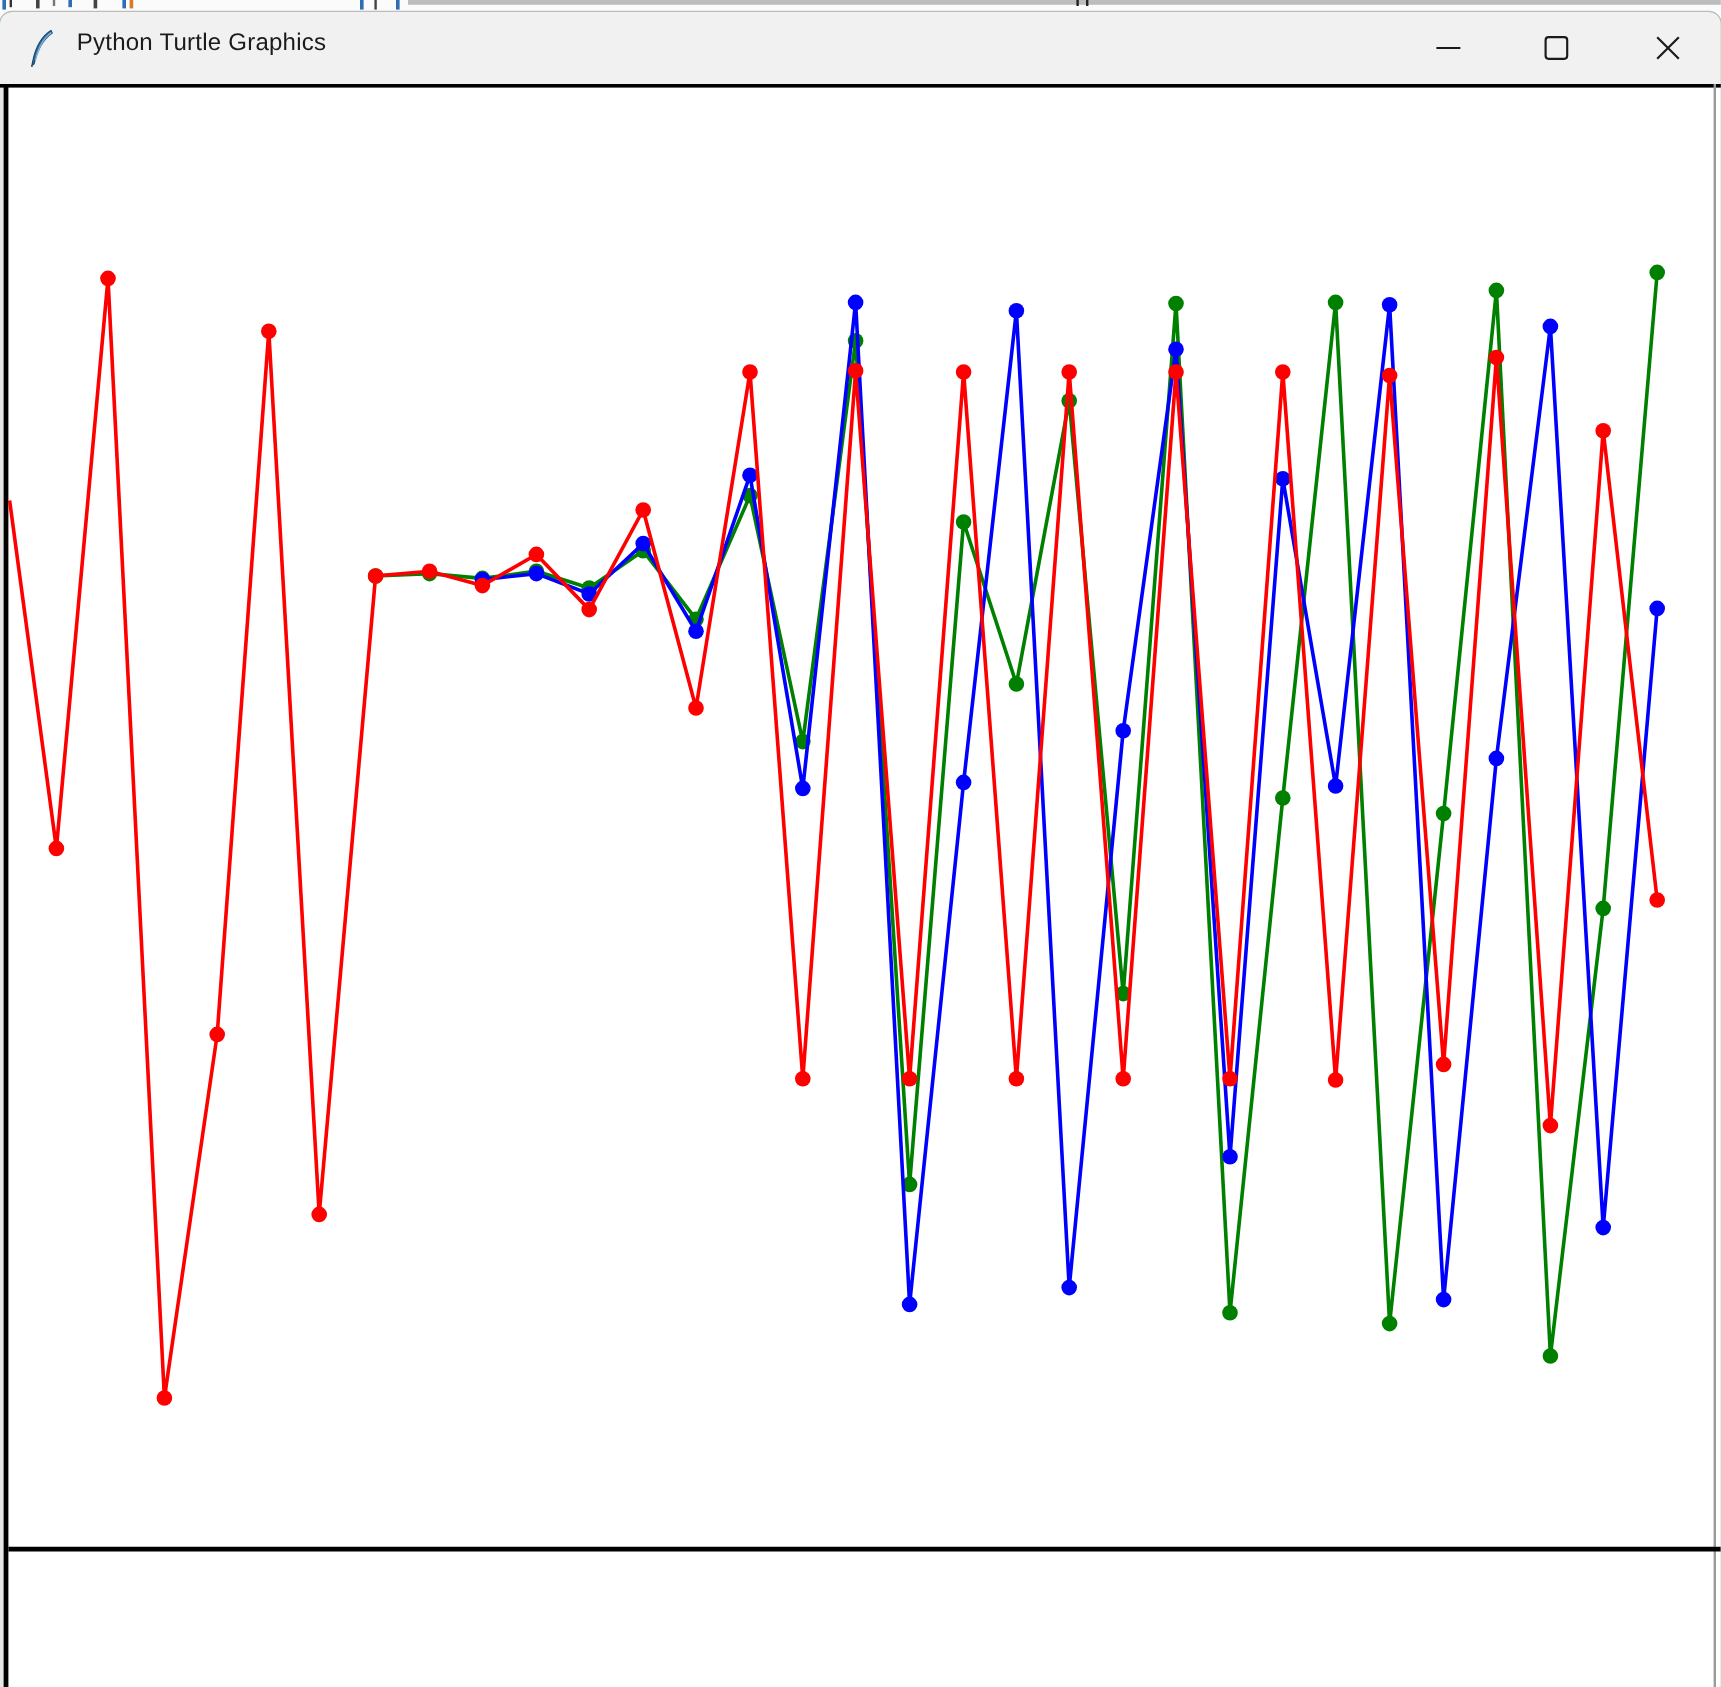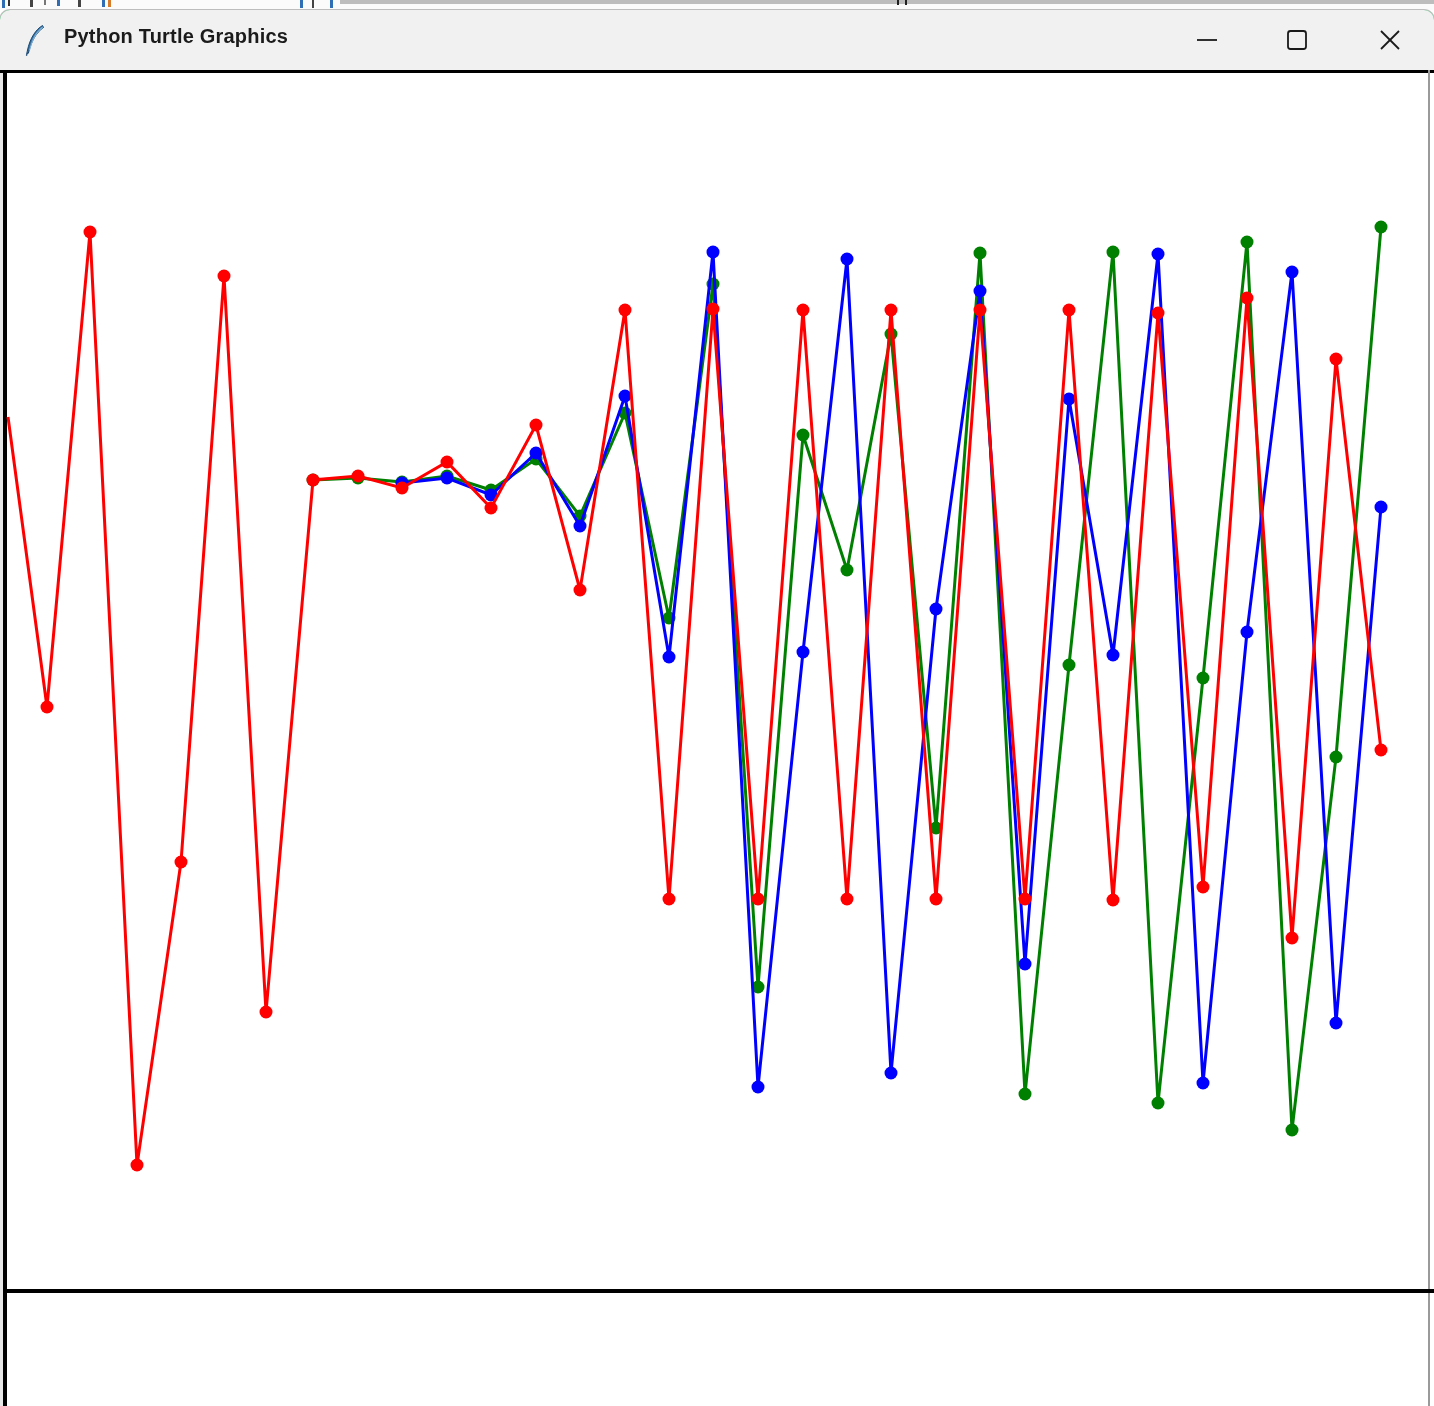--- a/index.html
+++ b/index.html
@@ -8,21 +8,20 @@
     background:#ffffff;font-family:"Liberation Sans",sans-serif;
   }
   
   .bg-strip{position:absolute;left:0;top:0;width:1434px;height:10px;background:#fbfbfb;}
   .bg-strip span{position:absolute;top:0;display:block;}
   
   .tk-window{
     position:absolute;left:0;top:10px;width:1434px;height:1396px;
     background:#22c55e;border-radius:10px 10px 0 0;
     box-shadow:0 0 0 1px #bdbdbd;
-    font-weight:bold;
   }
   .titlebar{
     position:absolute;left:0;top:0;width:1434px;height:60px;
     border-radius:10px 10px 0 0;background:#f1f1f1;
   }
   .app-icon{position:absolute;left:22px;top:14px;width:24px;height:32px;}
   .title-text{
     position:absolute;left:64px;top:15px;font-size:20px;color:#1b1b1b;
     letter-spacing:0.2px;white-space:nowrap;
   }

